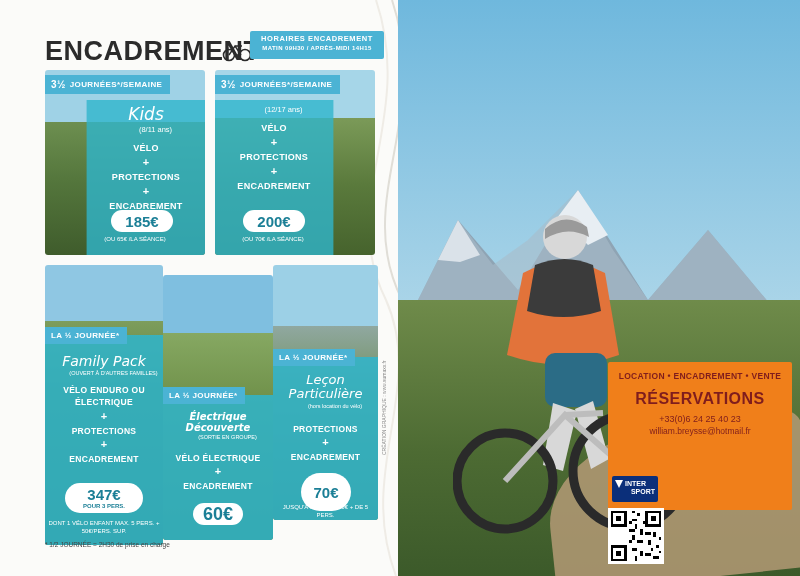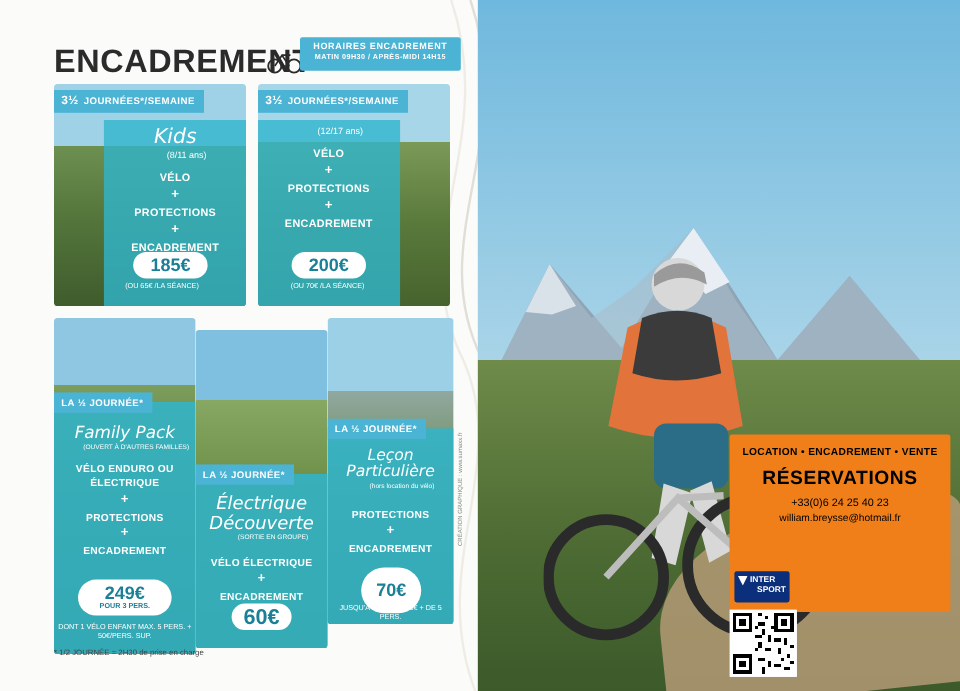--- a/index.html
+++ b/index.html
@@ -66,21 +66,21 @@
   .footnote{position:absolute;left:45px;top:541px;font-size:6.5px;color:#444;}
 
   
   .right-photo{position:absolute;left:398px;top:0;width:402px;height:576px;overflow:hidden;}
   .sky{position:absolute;left:0;top:0;width:402px;height:300px;background:linear-gradient(#6fb8dd,#a9d4e8);}
   .mount{position:absolute;left:0;top:150px;width:402px;height:190px;}
   .grass{position:absolute;left:0;top:300px;width:402px;height:276px;background:linear-gradient(#6f8b4a,#4d6b33 55%,#3c5a2a);}
   .trail{position:absolute;left:150px;top:420px;width:260px;height:160px;background:#b49a76;border-radius:60% 10% 0 0;transform:rotate(-6deg);opacity:.85;}
 
   
-  .orange-box{position:absolute;left:608px;top:362px;width:184px;height:148px;background:#f07f1a;color:#000000;border-radius:2px;}
+  .orange-box{position:absolute;left:608px;top:362px;width:184px;height:148px;background:#f07f1a;color:#7f1d1d;border-radius:2px;}
   .ob-top{font-size:8.5px;font-weight:bold;text-align:center;padding-top:9px;letter-spacing:0.3px;}
   .ob-title{font-size:16px;font-weight:bold;text-align:center;margin-top:9px;letter-spacing:0.5px;}
   .ob-line{font-size:9px;text-align:center;margin-top:6px;}
   .ob-mail{font-size:8.5px;text-align:center;margin-top:2px;}
 
   .intersport{position:absolute;left:612px;top:476px;width:46px;height:26px;background:#0b2f7a;color:#fff;border-radius:2px;font-size:7px;font-weight:bold;line-height:1.1;padding:4px 3px;box-sizing:border-box;}
   .qr{position:absolute;left:608px;top:508px;width:56px;height:56px;background:#fff;}
   .qr-inner{width:100%;height:100%;}
 </style>
 </head>
@@ -167,34 +167,34 @@
       <div class="csub" style="font-size:5.5px;">(OUVERT À D'AUTRES FAMILLES)</div>
       <div class="clist" style="font-size:8.5px;">
         <div>VÉLO ENDURO OU ÉLECTRIQUE</div>
         <div class="plus">+</div>
         <div>PROTECTIONS</div>
         <div class="plus">+</div>
         <div>ENCADREMENT</div>
       </div>
     </div>
     <div class="price-pill" style="left:20px;top:218px;width:78px;height:30px;flex-direction:column;line-height:1.05;">
-      <span style="font-size:15px;">249€</span>
+      <span style="font-size:15px;">347€</span>
       <span style="font-size:6px;">POUR 3 PERS.</span>
     </div>
     <div class="price-note" style="top:254px;left:0;width:118px;line-height:1.35;">DONT 1 VÉLO ENFANT MAX. 5 PERS. + 50€/PERS. SUP.</div>
   </div>
 
   <div class="card" style="left:163px;top:275px;width:110px;height:265px;">
     <div class="photo" style="background:linear-gradient(#7fbfe0 0%,#7fbfe0 22%,#86a862 22%,#6b8c45 52%,#50702f 100%);"></div>
     <div class="tealpanel" style="left:0;top:120px;width:110px;height:145px;background:rgba(47,181,204,.85);"></div>
     <div class="ribbon" style="left:0;top:112px;">
       <span>LA ½ JOURNÉE*</span>
     </div>
     <div style="position:absolute;left:0;top:136px;width:110px;">
-      <div class="ctitle" style="font-size:15px;line-height:1.1;">Électrique Découverte</div>
+      <div class="ctitle" style="font-size:10px;line-height:1.1;font-weight:bold;">Électrique Découverte</div>
       <div class="csub" style="font-size:5.5px;">(SORTIE EN GROUPE)</div>
       <div class="clist" style="font-size:8.5px;margin-top:12px;">
         <div>VÉLO ÉLECTRIQUE</div>
         <div class="plus">+</div>
         <div>ENCADREMENT</div>
       </div>
     </div>
     <div class="price-pill" style="left:30px;top:228px;width:50px;height:22px;font-size:18px;">60€</div>
   </div>
 

